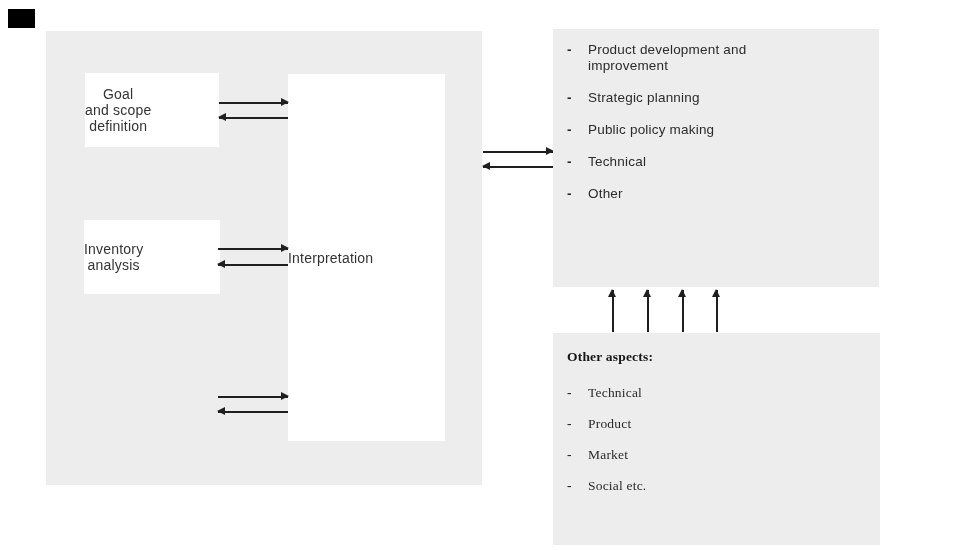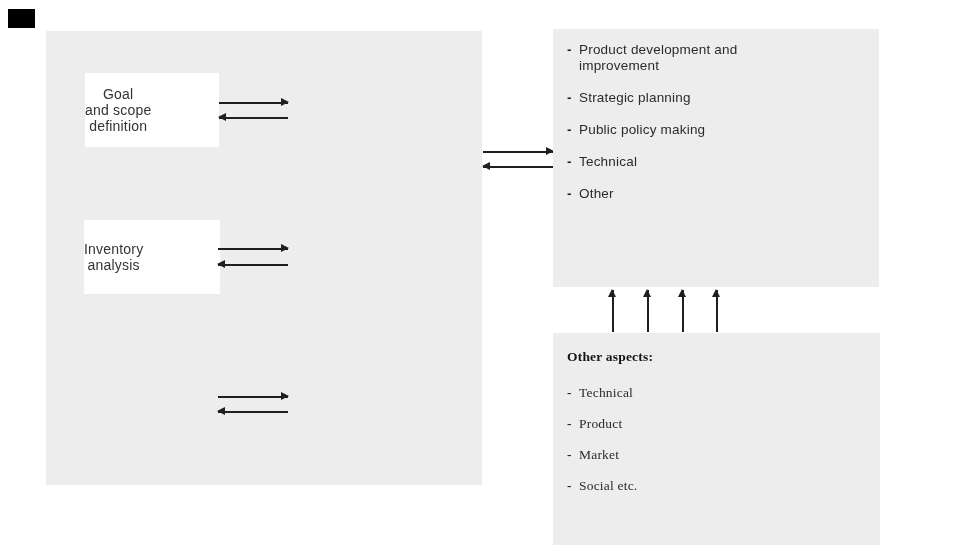--- a/index.html
+++ b/index.html
@@ -41,39 +41,42 @@
   .direct-panel{left:553px;top:29px;width:326px;height:258px;padding:13px 10px 0 14px;box-sizing:border-box;}
   .other-panel{left:553px;top:333px;width:327px;height:212px;padding:15px 16px 0 14px;box-sizing:border-box;font-family:Liberation Serif, serif;}
   .panel-title{font-size:13.5px;line-height:17px;font-weight:700;color:#161616;letter-spacing:0.2px;}
   .direct-panel .panel-title{margin-bottom:22px;}
   .other-panel .panel-title{margin-bottom:20px;}
   .list{margin:0;padding:0;list-style:none;}
   .list li{display:flex;font-size:13.5px;line-height:16px;letter-spacing:0.2px;color:#2b2b2b;}
   .direct-panel .list li{margin-bottom:16px;}
   .other-panel .list li{margin-bottom:15px;}
   .dash{width:12px;flex:0 0 12px;font-weight:700;color:#1f1f1f;}
-  .itxt{white-space:pre-line;}
+  .itxt{white-space:pre-line;margin-left:9px;}
 </style>
 </head>
 <body>
 
 <div class="canvas">
 
   <div class="corner-mark"></div>
 
   <div class="panel left-panel"></div>
 
   <div class="wbox goal-box">
     <span>Goal
 and scope
 definition</span>
   </div>
   <div class="wbox inventory-box">
     <span>Inventory
 analysis</span>
+  </div>
+  <div class="wbox interpretation-box">
+    <span>Interpretation</span>
   </div>
 
   <div class="arr arr-r" style="left:219px;top:102px;width:69px"></div>
   <div class="arr arr-l" style="left:219px;top:117px;width:69px"></div>
 
   <div class="arr arr-r" style="left:218px;top:248px;width:70px"></div>
   <div class="arr arr-l" style="left:218px;top:264px;width:70px"></div>
 
   <div class="arr arr-r" style="left:218px;top:396px;width:70px"></div>
   <div class="arr arr-l" style="left:218px;top:411px;width:70px"></div>

